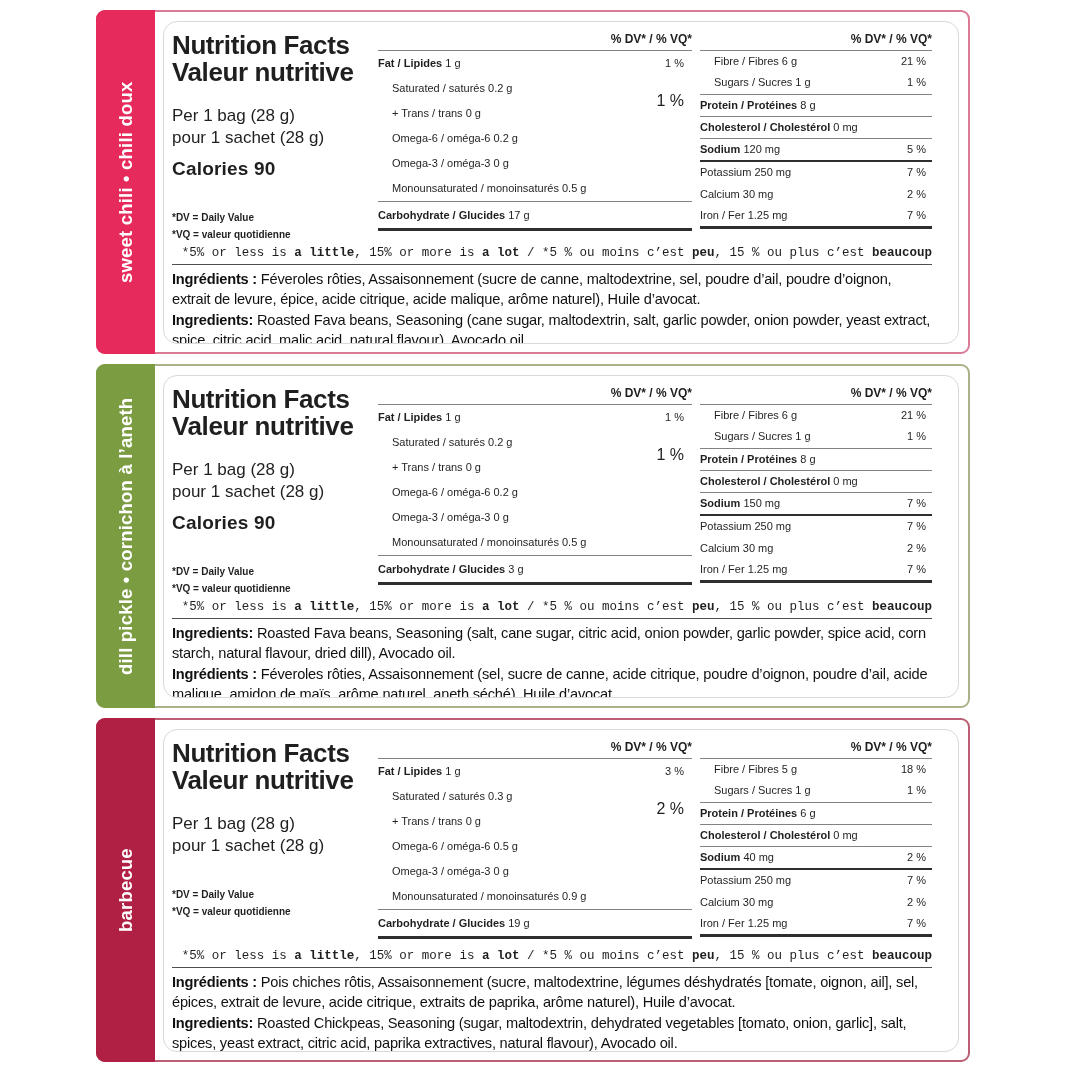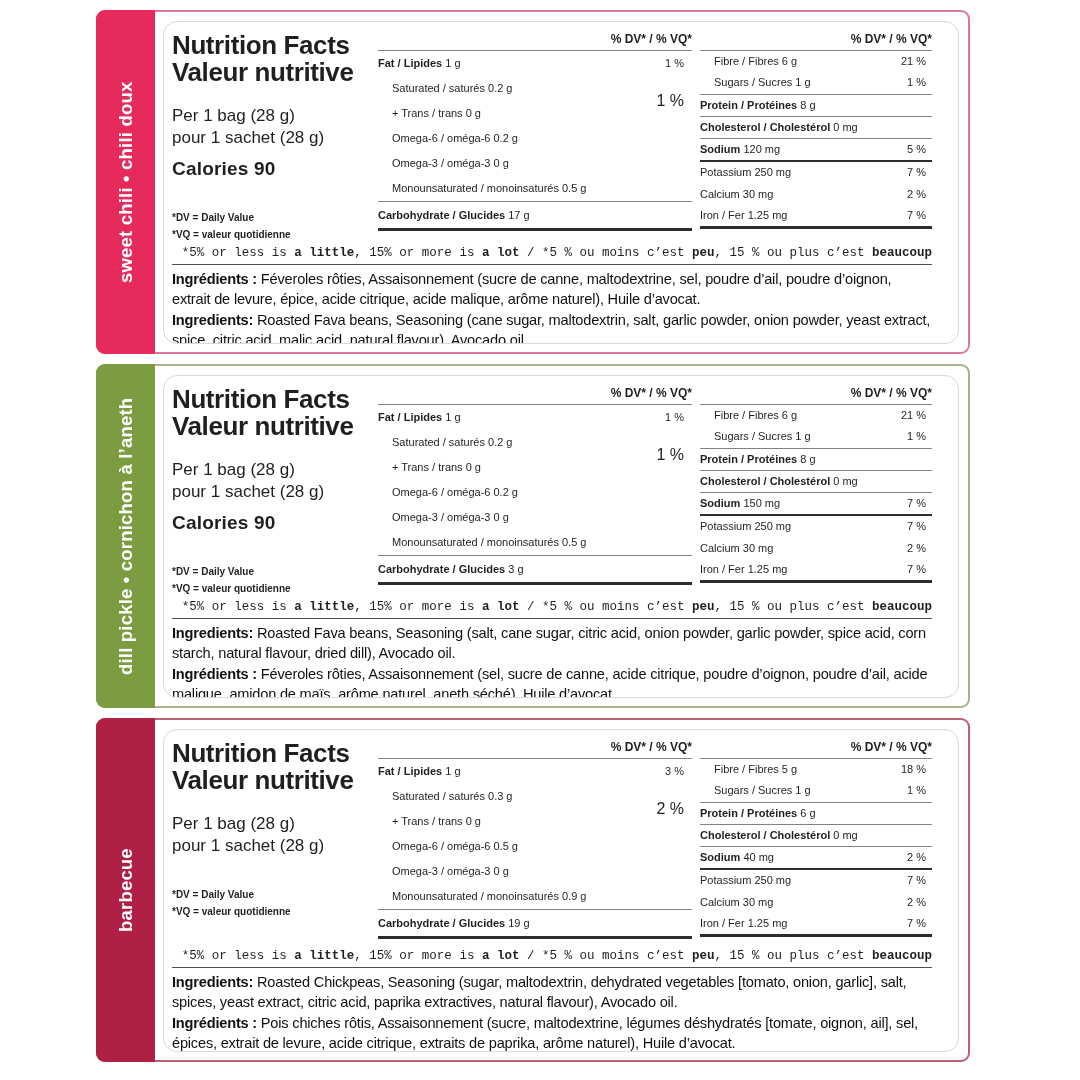--- a/index.html
+++ b/index.html
@@ -426,18 +426,18 @@
           </div>
           <div class="rule dark"></div>
         </div>
       </div>
 
       <div class="footnote"><span>*5% or less is </span><span class="b">a little</span><span>, 15% or more is </span><span class="b">a lot</span><span> / *5 % ou moins c’est </span><span class="b">peu</span><span>, 15 % ou plus c’est </span><span class="b">beaucoup</span></div>
 
       <div class="sep"></div>
 
       <div class="ingredients">
+        <div><span class="b">Ingrédients :</span><span> Pois chiches rôtis, Assaisonnement (sucre, maltodextrine, légumes déshydratés [tomate, oignon, ail], sel, épices, extrait de levure, acide citrique, extraits de paprika, arôme naturel), Huile d’avocat.</span></div>
         <div><span class="b">Ingredients:</span><span> Roasted Chickpeas, Seasoning (sugar, maltodextrin, dehydrated vegetables [tomato, onion, garlic], salt, spices, yeast extract, citric acid, paprika extractives, natural flavour), Avocado oil.</span></div>
-        <div><span class="b">Ingrédients :</span><span> Pois chiches rôtis, Assaisonnement (sucre, maltodextrine, légumes déshydratés [tomate, oignon, ail], sel, épices, extrait de levure, acide citrique, extraits de paprika, arôme naturel), Huile d’avocat.</span></div>
       </div>
     </div>
   </div>
 </div>
 
 </body></html>

